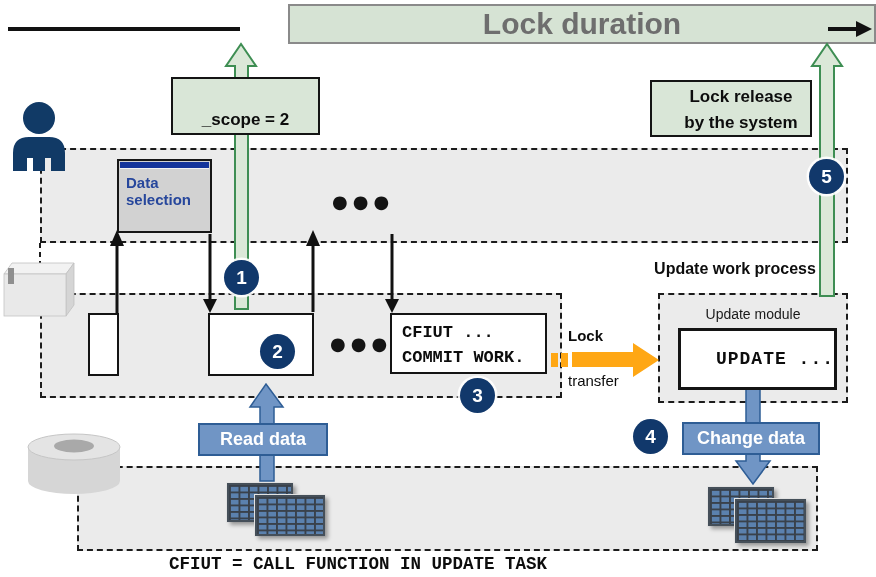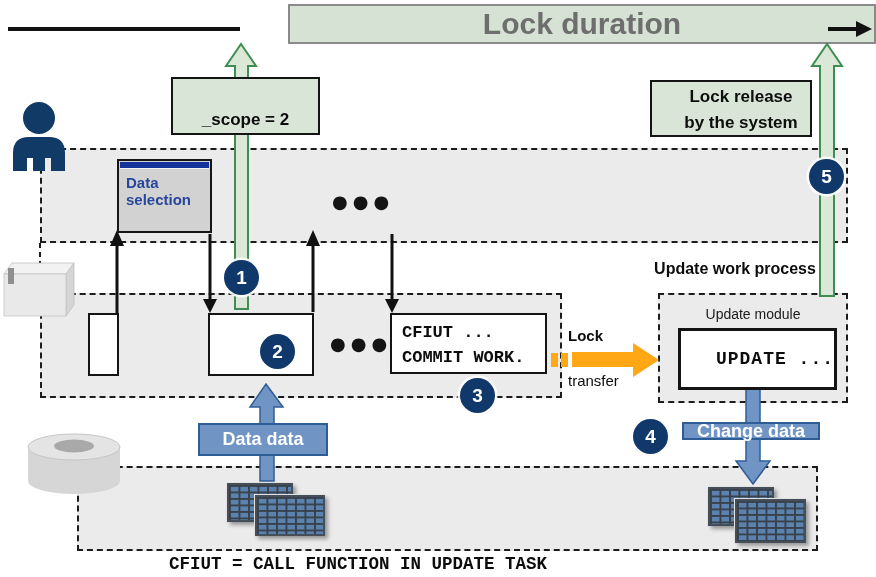--- a/index.html
+++ b/index.html
@@ -117,23 +117,23 @@
     <div>COMMIT WORK.</div>
   </div>
   <div class="abs wbox mono" style="left:678px;top:328px;width:159px;height:62px;font-size:18px;letter-spacing:1px;display:flex;align-items:center;justify-content:flex-end;border-width:3px;">
     <span>UPDATE ...</span>
   </div>
 
   <div class="dots" style="left:332px;top:190px;">●●●</div>
   <div class="dots" style="left:330px;top:332px;">●●●</div>
 
   <div class="abs blabel" style="left:198px;top:423px;width:130px;height:33px;">
-    <span>Data data</span>
+    <span>Read data</span>
   </div>
-  <div class="abs blabel" style="left:682px;top:422px;width:138px;height:18px;">
+  <div class="abs blabel" style="left:682px;top:422px;width:138px;height:33px;">
     <span>Change data</span>
   </div>
 
   <div class="txt" style="left:568px;top:327px;font-weight:bold;font-size:15px;">Lock</div>
   <div class="txt" style="left:568px;top:372px;font-weight:normal;font-size:15px;">transfer</div>
   <div class="txt" style="left:640px;top:260px;width:190px;text-align:center;font-weight:bold;font-size:16px;">Update work process</div>
   <div class="txt" style="left:660px;top:306px;width:186px;text-align:center;font-size:14px;color:#1a1a1a;">Update module</div>
   <div class="txt mono" style="left:0;top:554px;width:716px;text-align:center;font-size:17.5px;">CFIUT = CALL FUNCTION IN UPDATE TASK</div>
 
   <div class="tbl" style="left:227px;top:483px;width:66px;height:39px;"></div>

